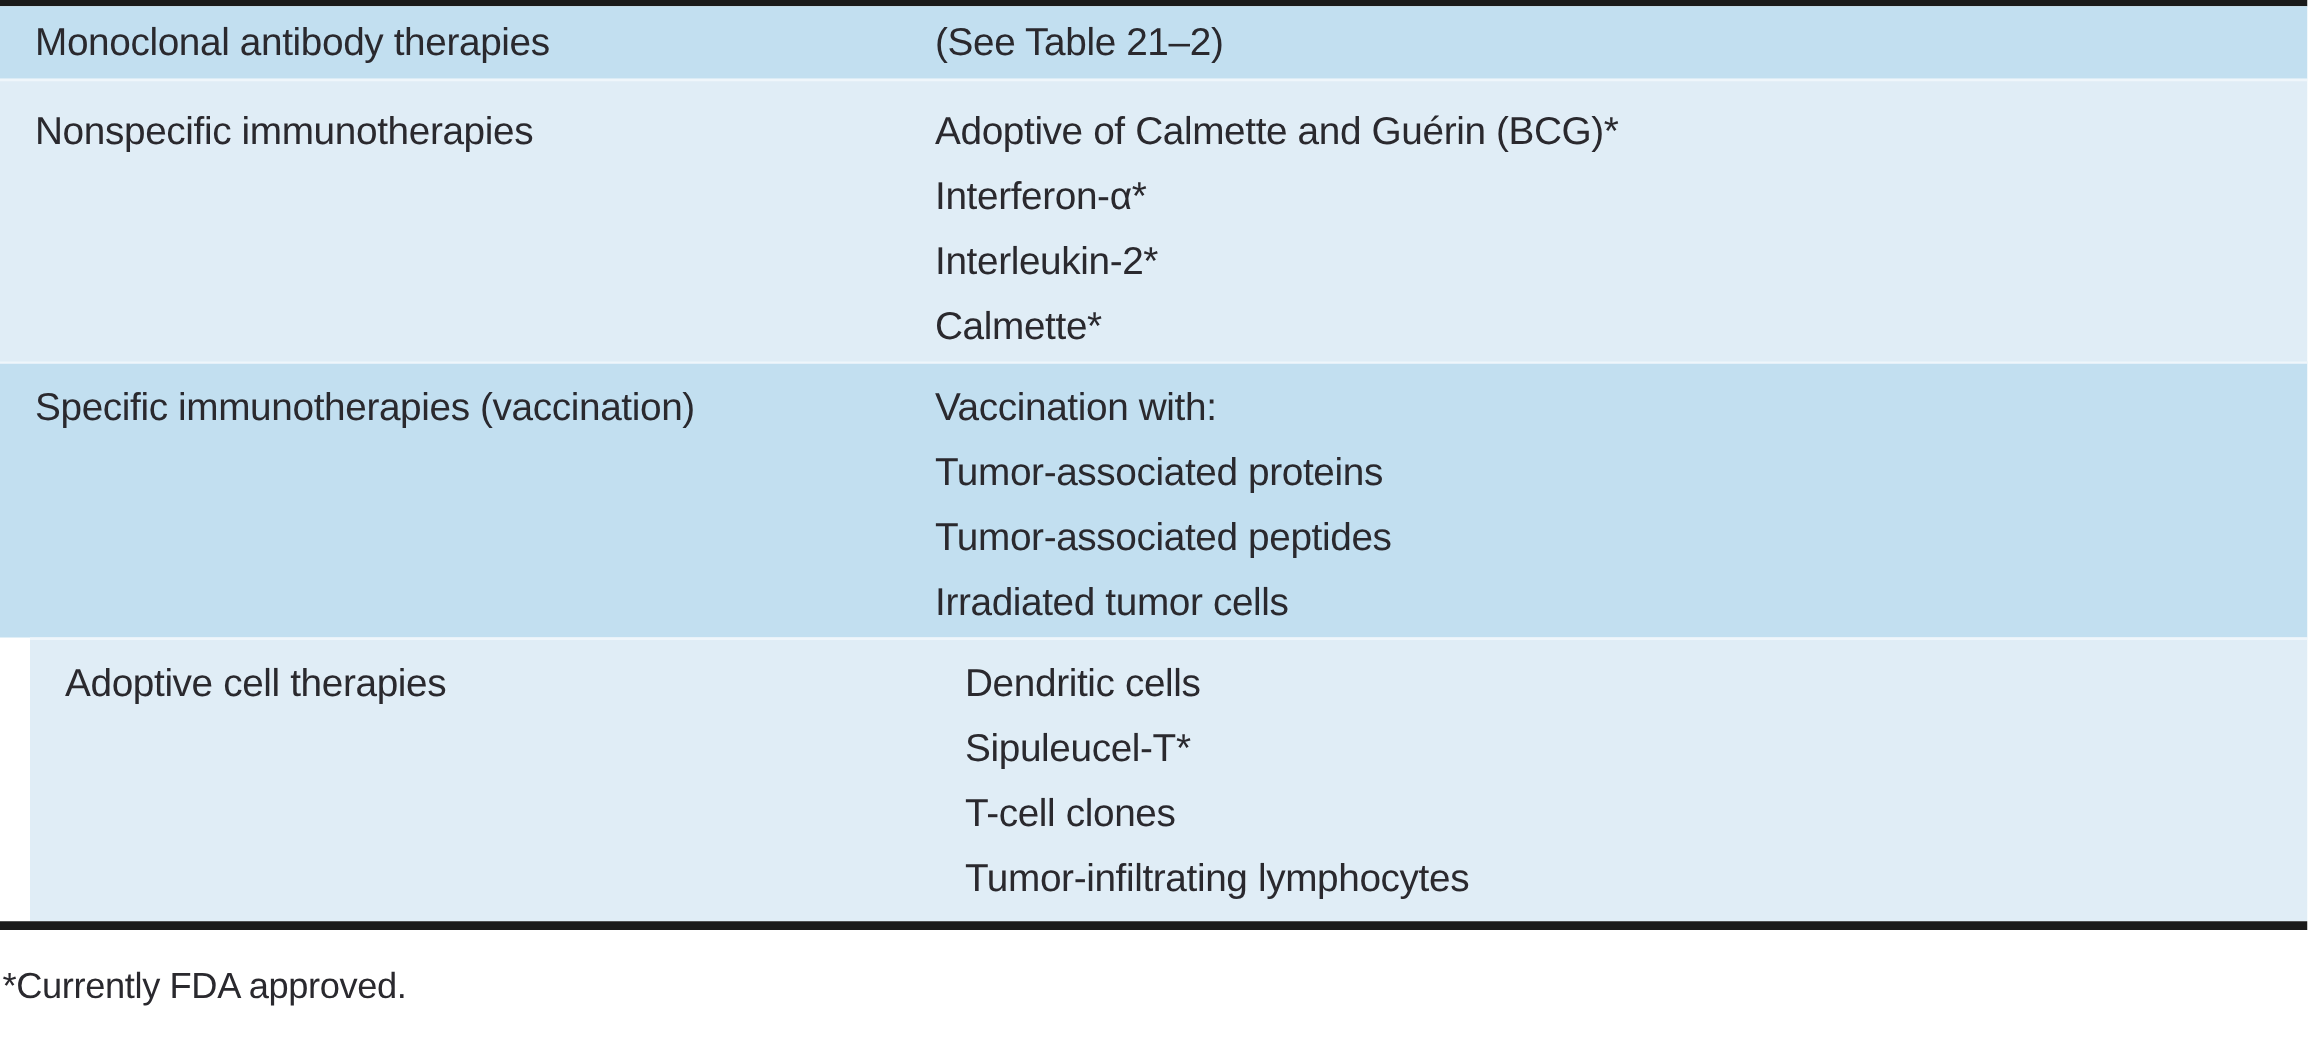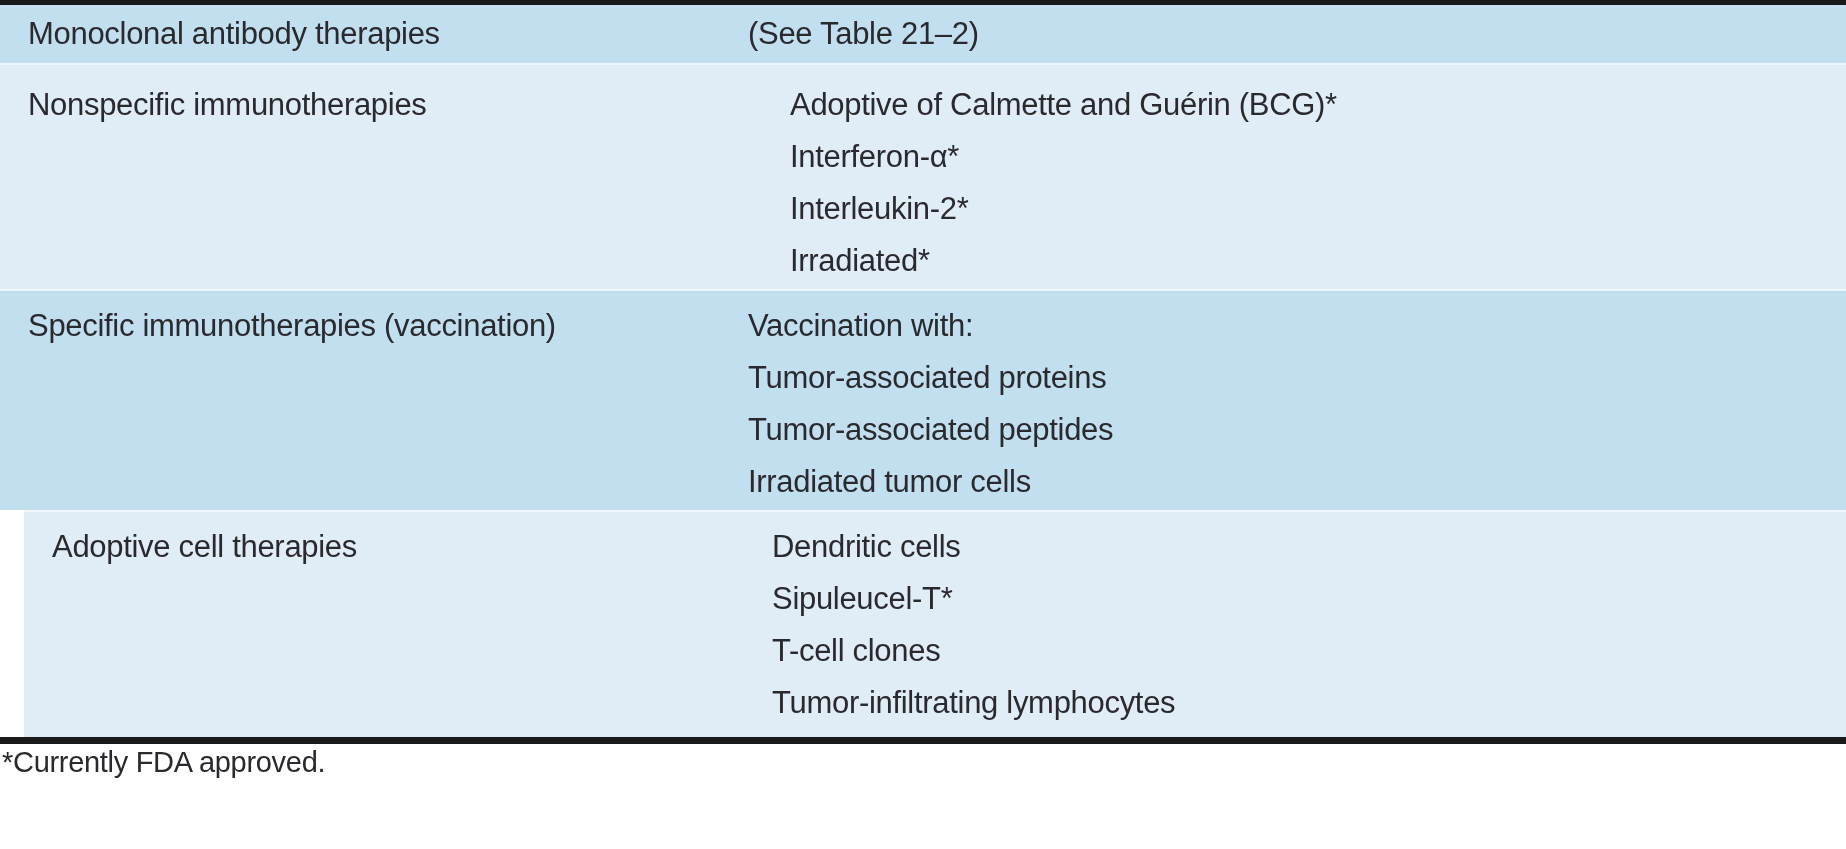--- a/index.html
+++ b/index.html
@@ -50,25 +50,25 @@
   }
   .line {
     font-size: 31px;
     line-height: 52px;
     letter-spacing: -0.3px;
     color: #2a292e;
     white-space: nowrap;
   }
   
   .row.r0 { padding-top: 3px;  padding-bottom: 3px; }
-  .row.r1 { padding-top: 14px; padding-bottom: 2px; gap: 42px; }
+  .row.r1 { padding-top: 14px; padding-bottom: 2px; }
   .row.r2 { padding-top: 9px;  padding-bottom: 2px; }
   .row.r3 { padding-top: 9px;  padding-bottom: 8px; margin-left: 24px; }
   .footnote {
-    margin-top: 1px;
+    margin-top: 28px;
     padding-left: 2px;
     font-size: 29px;
     line-height: 34px;
     letter-spacing: -0.3px;
     color: #2a292e;
   }
 </style>
 </head>
 <body>
 
@@ -87,21 +87,21 @@
     </div>
 
     <div class="row shade-light r1">
       <div class="cell-left">
         <div class="line">Nonspecific immunotherapies</div>
       </div>
       <div class="cell-right">
         <div class="line">Adoptive of Calmette and Guérin (BCG)*</div>
         <div class="line">Interferon-α*</div>
         <div class="line">Interleukin-2*</div>
-        <div class="line">Irradiated*</div>
+        <div class="line">Calmette*</div>
       </div>
     </div>
 
     <div class="row shade-dark r2">
       <div class="cell-left">
         <div class="line">Specific immunotherapies (vaccination)</div>
       </div>
       <div class="cell-right">
         <div class="line">Vaccination with:</div>
         <div class="line">Tumor-associated proteins</div>

